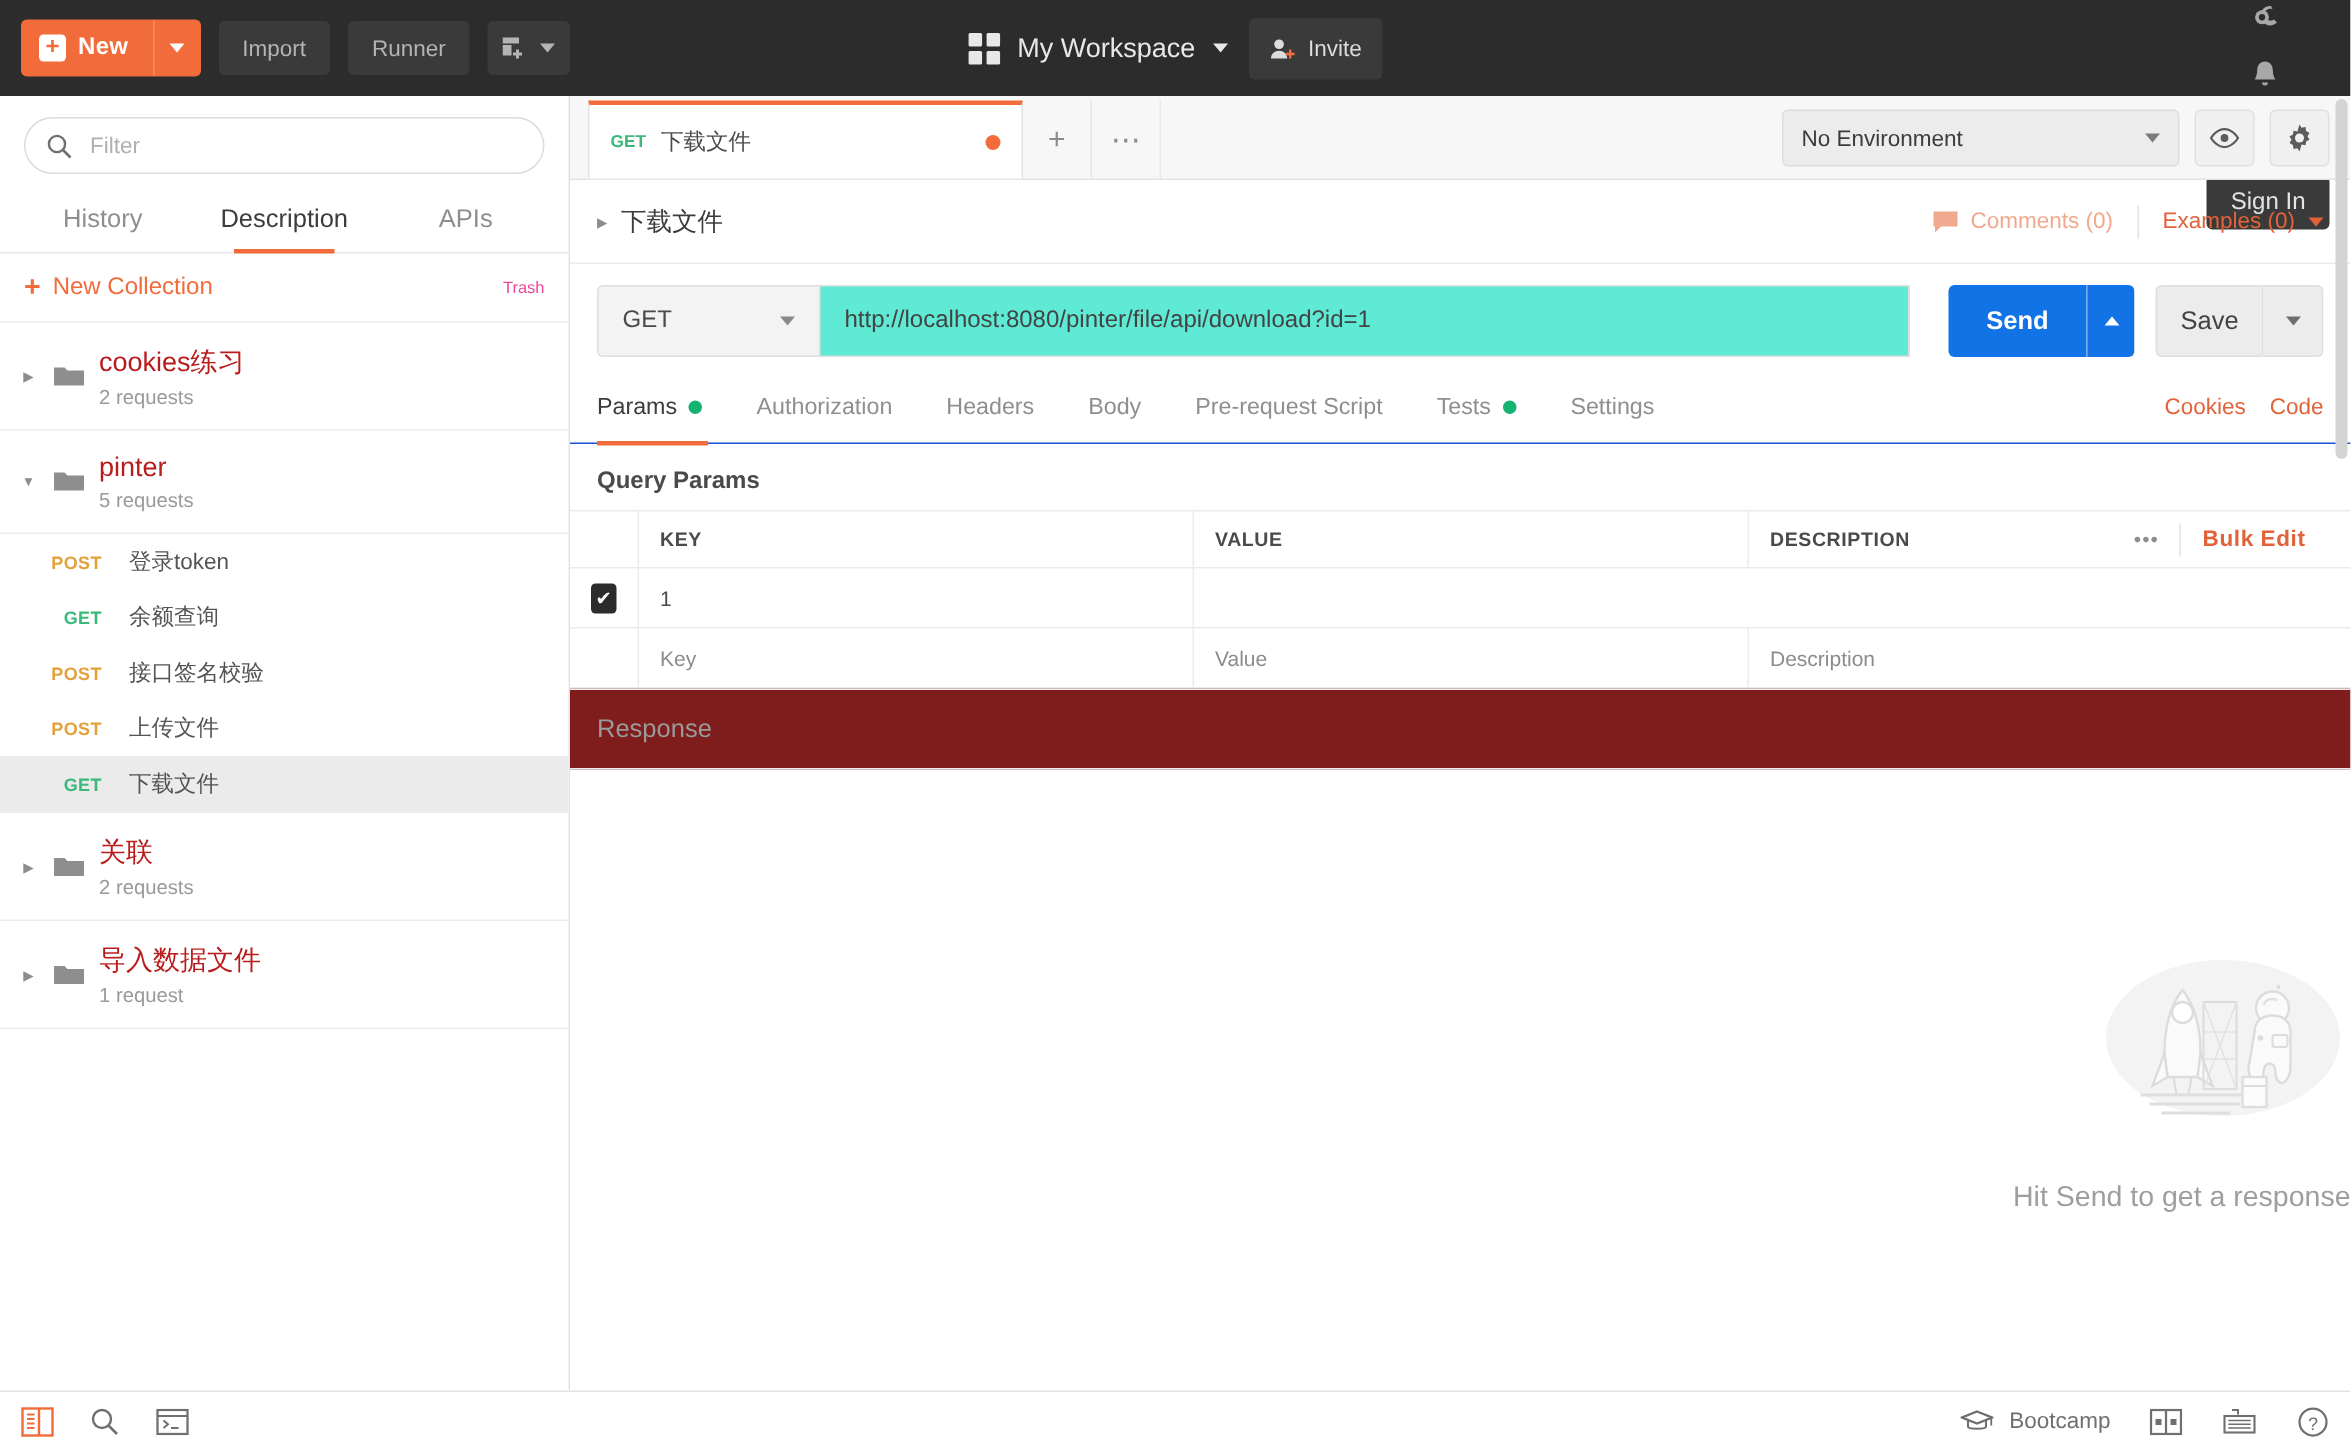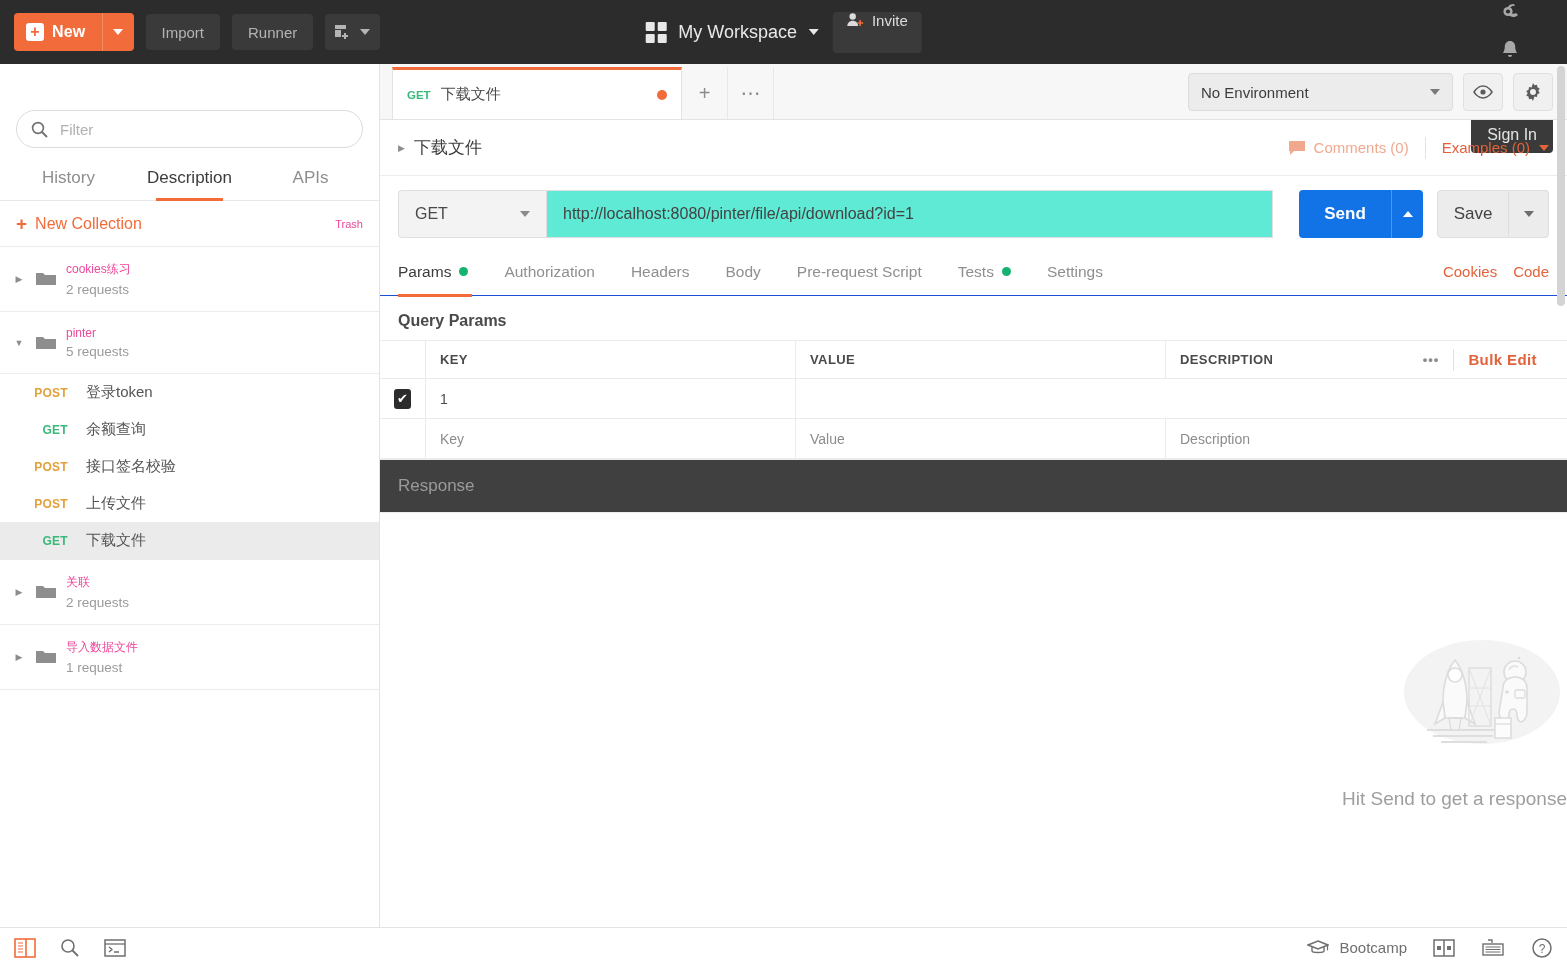--- a/index.html
+++ b/index.html
@@ -37,53 +37,53 @@
   .tri-up { width:0;height:0;border-left:5px solid transparent;border-right:5px solid transparent;border-bottom:6px solid currentColor; display:inline-block;}
   .ws-center {
     position: absolute; left: 50%; transform: translateX(-50%);
     display: flex; align-items: center; gap: 14px;
   }
   .ws-name { color: #e8e8e8; font-size: 18px; display:flex; align-items:center; gap:12px;}
   .grid-icon { display:grid; grid-template-columns: 9px 9px; grid-template-rows: 9px 9px; gap:3px;}
   .grid-icon i { background:#e8e8e8; border-radius:1px; display:block;}
   .invite-btn {
     background:#3a3a3a; color:#dcdcdc; font-size:15px; height:41px; border-radius:4px;
-    display:flex; gap:8px; padding: 0 14px;
+    display:flex; align-items:center; gap:8px; padding: 0 14px;
   }
   .topright { margin-left:auto; display:flex; align-items:center; gap:18px;flex-direction:column; }
   .circ-avatar {
     width:34px;height:34px;border-radius:50%;background:#3d3d3d;border:1px solid #4a4a4a;
     display:flex;align-items:center;justify-content:center;
   }
   .signin-btn { background:#3a3a3a;color:#e4e4e4;font-size:16px;height:36px;border-radius:4px;
     display:flex;align-items:center;padding:0 16px; margin-left:4px;}
 
   
   .body-row { flex: 1 1 auto; display: flex; min-height: 0; }
 
   
   .sidebar { width: 380px; flex: 0 0 380px; border-right: 1px solid #e3e3e3; display:flex; flex-direction:column; background:#fff;}
-  .search-wrap { padding: 14px 16px 10px 16px; margin-top: 32px; }
+  .search-wrap { padding: 14px 16px 10px 16px; }
   .search-box {
     height: 38px; border: 1px solid #dcdcdc; border-radius: 19px; display: flex;
     align-items: center; padding: 0 14px; gap: 12px; color:#b0b0b0; font-size:15px;
   }
   .tabs-row { display:flex; padding: 0 8px; border-bottom: 1px solid #e8e8e8;}
   .s-tab { flex:1; text-align:center; font-size:17px; color:#8e8e8e; padding: 10px 0 12px 0; position:relative;}
   .s-tab.active { color:#3c3c3c; }
   .s-tab.active:after { content:""; position:absolute; left:22%; right:22%; bottom:-1px; height:3px; background:#f26b3a;}
   .collection-actions { display:flex; align-items:center; padding: 13px 16px; border-bottom:1px solid #ececec;}
   .new-collection { color:#f26b3a; font-size:16px; display:flex; align-items:center; gap:8px;}
   .new-collection .pl { font-size: 19px; font-weight:700; line-height:1;}
   .trash-lnk { margin-left:auto; color:#ec4899; font-size:11px;}
   .coll-list { flex:1 1 auto; overflow:hidden; }
   .coll-item { display:flex; align-items:center; padding: 14px 16px 14px 12px; border-bottom:1px solid #ececec; gap:10px;}
   .coll-item .arrow { width:14px; color:#8d8d8d; font-size:9px; flex:0 0 14px; text-align:center;}
   .coll-meta { display:flex; flex-direction:column; gap:4px; }
-  .coll-name { font-size:12px; color:#ec4899;}
+  .coll-name { font-size:18px; color:#b91c1c;}
   .coll-count { font-size:13.5px; color:#9a9a9a;}
   .req-item { display:flex; align-items:center; padding: 9px 16px 9px 16px; gap: 6px;}
   .req-item.selected { background:#ebebeb; }
   .req-method { width:52px; text-align:right; font-size:12px; font-weight:700; letter-spacing:.3px;}
   .m-get { color:#3ab97a;}
   .m-post { color:#e2a13b;}
   .req-name { font-size:15px; color:#545454; margin-left: 12px;}
 
   
   .main { flex:1 1 auto; display:flex; flex-direction:column; min-width:0; position:relative;}
@@ -150,21 +150,21 @@
   .c-check { width:46px; flex:0 0 46px; justify-content:center; border-right:1px solid #ebebeb;}
   .c-key { width:370px; flex:0 0 370px; }
   .c-val { width:370px; flex:0 0 370px; }
   .c-desc { flex:1 1 auto; border-right:none; }
   .cbox { width:20px;height:20px;background:#2c2c2c;border-radius:3px;display:flex;align-items:center;justify-content:center;color:#fff;font-size:13px;}
   .pval-filled { color:#4a4a4a; }
   .desc-actions { margin-left:auto; display:flex; align-items:center; gap:14px; padding-right:16px;}
   .bulk-edit { color:#e2623a; font-size:15px;}
   .dots { color:#8c8c8c; letter-spacing:1px;}
 
-  .resp-hdr { padding: 16px 18px; font-size:17px; color:#9a9a9a; background:#404040; border-top:1px solid #ececec; border-bottom:1px solid #ececec;}
+  .resp-hdr { padding: 16px 18px; font-size:17px; color:#9a9a9a; background:#7f1d1d; border-top:1px solid #ececec; border-bottom:1px solid #ececec;}
   .resp-body { flex:1 1 auto; display:flex; flex-direction:column; align-items:flex-end; justify-content:center; gap:28px;}
   .empty-txt { font-size:19px; color:#9e9e9e;}
 
   
   .footer { height:40px; flex:0 0 40px; border-top:1px solid #e3e3e3; display:flex; align-items:center; padding:0 14px; background:#fff;}
   .f-left { display:flex; align-items:center; gap:24px;}
   .f-right { margin-left:auto; display:flex; align-items:center; gap:26px;}
   .bootcamp { display:flex; align-items:center; gap:10px; font-size:15px; color:#6f6f6f;}
   .scrollbar-v { position:absolute; right:2px; top:66px; width:8px; height:240px; background:#d4d4d4; border-radius:4px; }
 </style>

